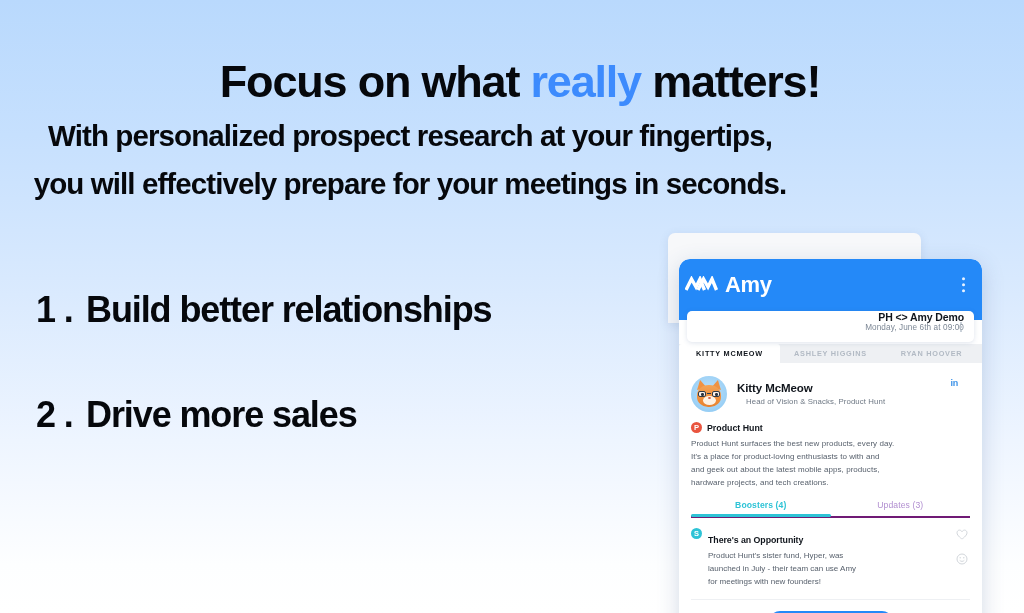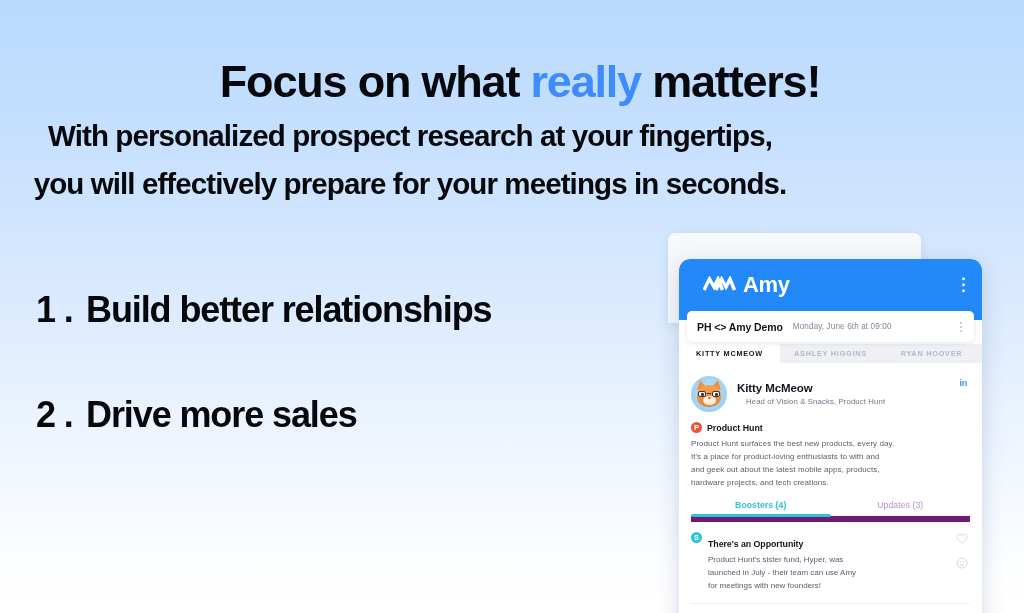--- a/index.html
+++ b/index.html
@@ -105,21 +105,21 @@
   }
 
   
   .app-bar {
     position: relative;
     height: 51px;
     background: #2489f8;
     border-radius: 11px 11px 0 0;
     display: flex;
     align-items: center;
-    padding: 0 14px 0 24px;
+    padding: 0 14px 0 6px;
   }
   .brand { display: flex; align-items: center; gap: 6px; }
   .brand-mark { display: block; }
   .brand-name {
     color: #fff;
     font-size: 22px;
     font-weight: bold;
     letter-spacing: -0.4px;
   }
   .kebab {
@@ -142,23 +142,24 @@
 
   
   .meeting {
     position: relative;
     margin: -9px 8px 0 8px;
     background: #fff;
     border-radius: 5px;
     box-shadow: 0 1px 5px rgba(60,90,140,.17);
     height: 31px;
     display: flex;
-    align-items: center;
+    align-items: flex-end;
     padding: 0 10px;
     z-index: 3;
+    flex-direction: column;
   }
   .meeting-title {
     font-size: 10.5px;
     font-weight: bold;
     color: #10151c;
     letter-spacing: -0.1px;
   }
   .meeting-date {
     font-size: 8.2px;
     color: #7d8896;
@@ -275,21 +276,21 @@
   }
   .prole {
     font-size: 7.8px;
     color: #6e7884;
     margin-top: 3px;
     margin-left: 9px;
     letter-spacing: .1px;
   }
   .li-icon {
     position: absolute;
-    right: 3px; top: 15px;
+    right: 12px; top: 15px;
     font-size: 9px;
     font-weight: bold;
     color: #3d93e8;
     letter-spacing: -.3px;
     cursor: pointer;
   }
 
   
   .company-row { display: flex; align-items: center; gap: 5px; margin-top: 1px; }
   .ph-logo {
@@ -311,21 +312,21 @@
     line-height: 1.62;
     color: #58616d;
     letter-spacing: .05px;
   }
   .company-desc .line { display: block; }
 
   
   .btabs {
     display: flex;
     margin-top: 10px;
-    border-bottom: 6px solid #701a75;
+    border-bottom: 2px solid #701a75;
     position: relative;
   }
   .btab {
     flex: 1 1 0;
     text-align: center;
     font-size: 8.6px;
     padding-bottom: 6px;
     cursor: pointer;
     letter-spacing: .1px;
   }

